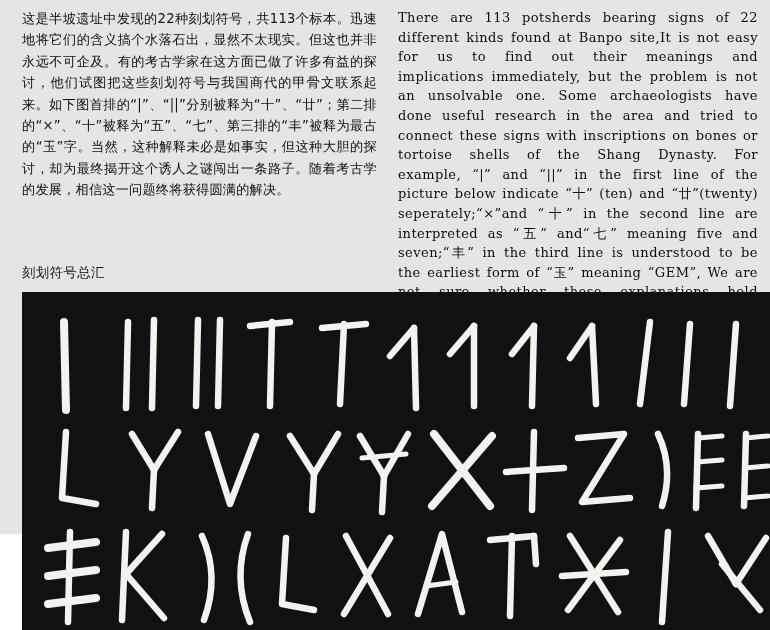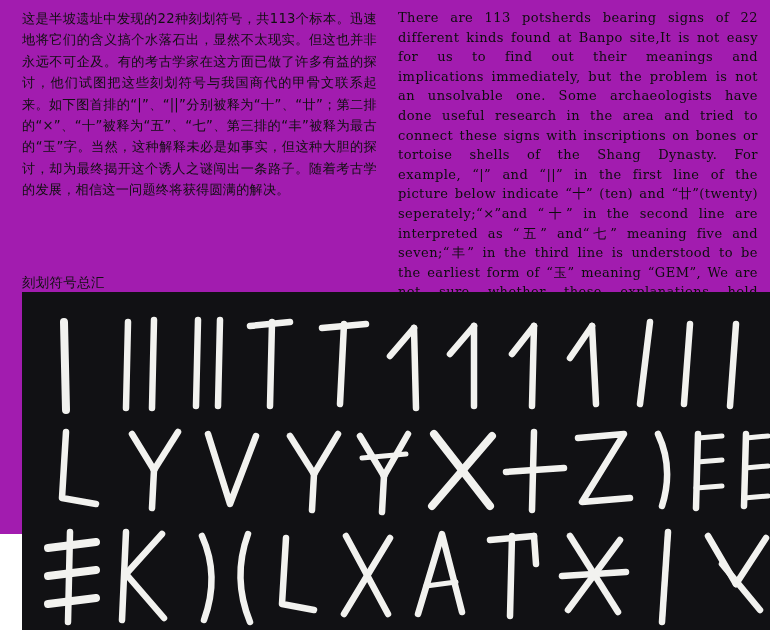--- a/index.html
+++ b/index.html
@@ -13,21 +13,21 @@
     position: relative;
     overflow: hidden;
     font-family: "Liberation Serif", serif;
     color: #000;
   }
   .page {
     position: absolute;
     top: 0; left: 0;
     width: 770px;
     height: 534px;
-    background: #a21caf;
+    background: #e5e5e5;
   }
   
   .col {
     position: absolute;
     top: 8px;
   }
   .col-left {
     left: 22px;
     width: 355px;
   }
@@ -51,21 +51,21 @@
     letter-spacing: 0.45px;
     word-spacing: 1.6px;
     text-align: justify;
     color: #0d0d0d;
     margin: 0;
   }
   
   .caption-row {
     position: absolute;
     left: 0;
-    top: 272px;
+    top: 262px;
     width: 770px;
     height: 28px;
   }
   .cap-cn {
     position: absolute;
     left: 22px;
     top: 2px;
     font-family: "DejaVu Sans", sans-serif;
     font-size: 13.4px;
     letter-spacing: 0.4px;

